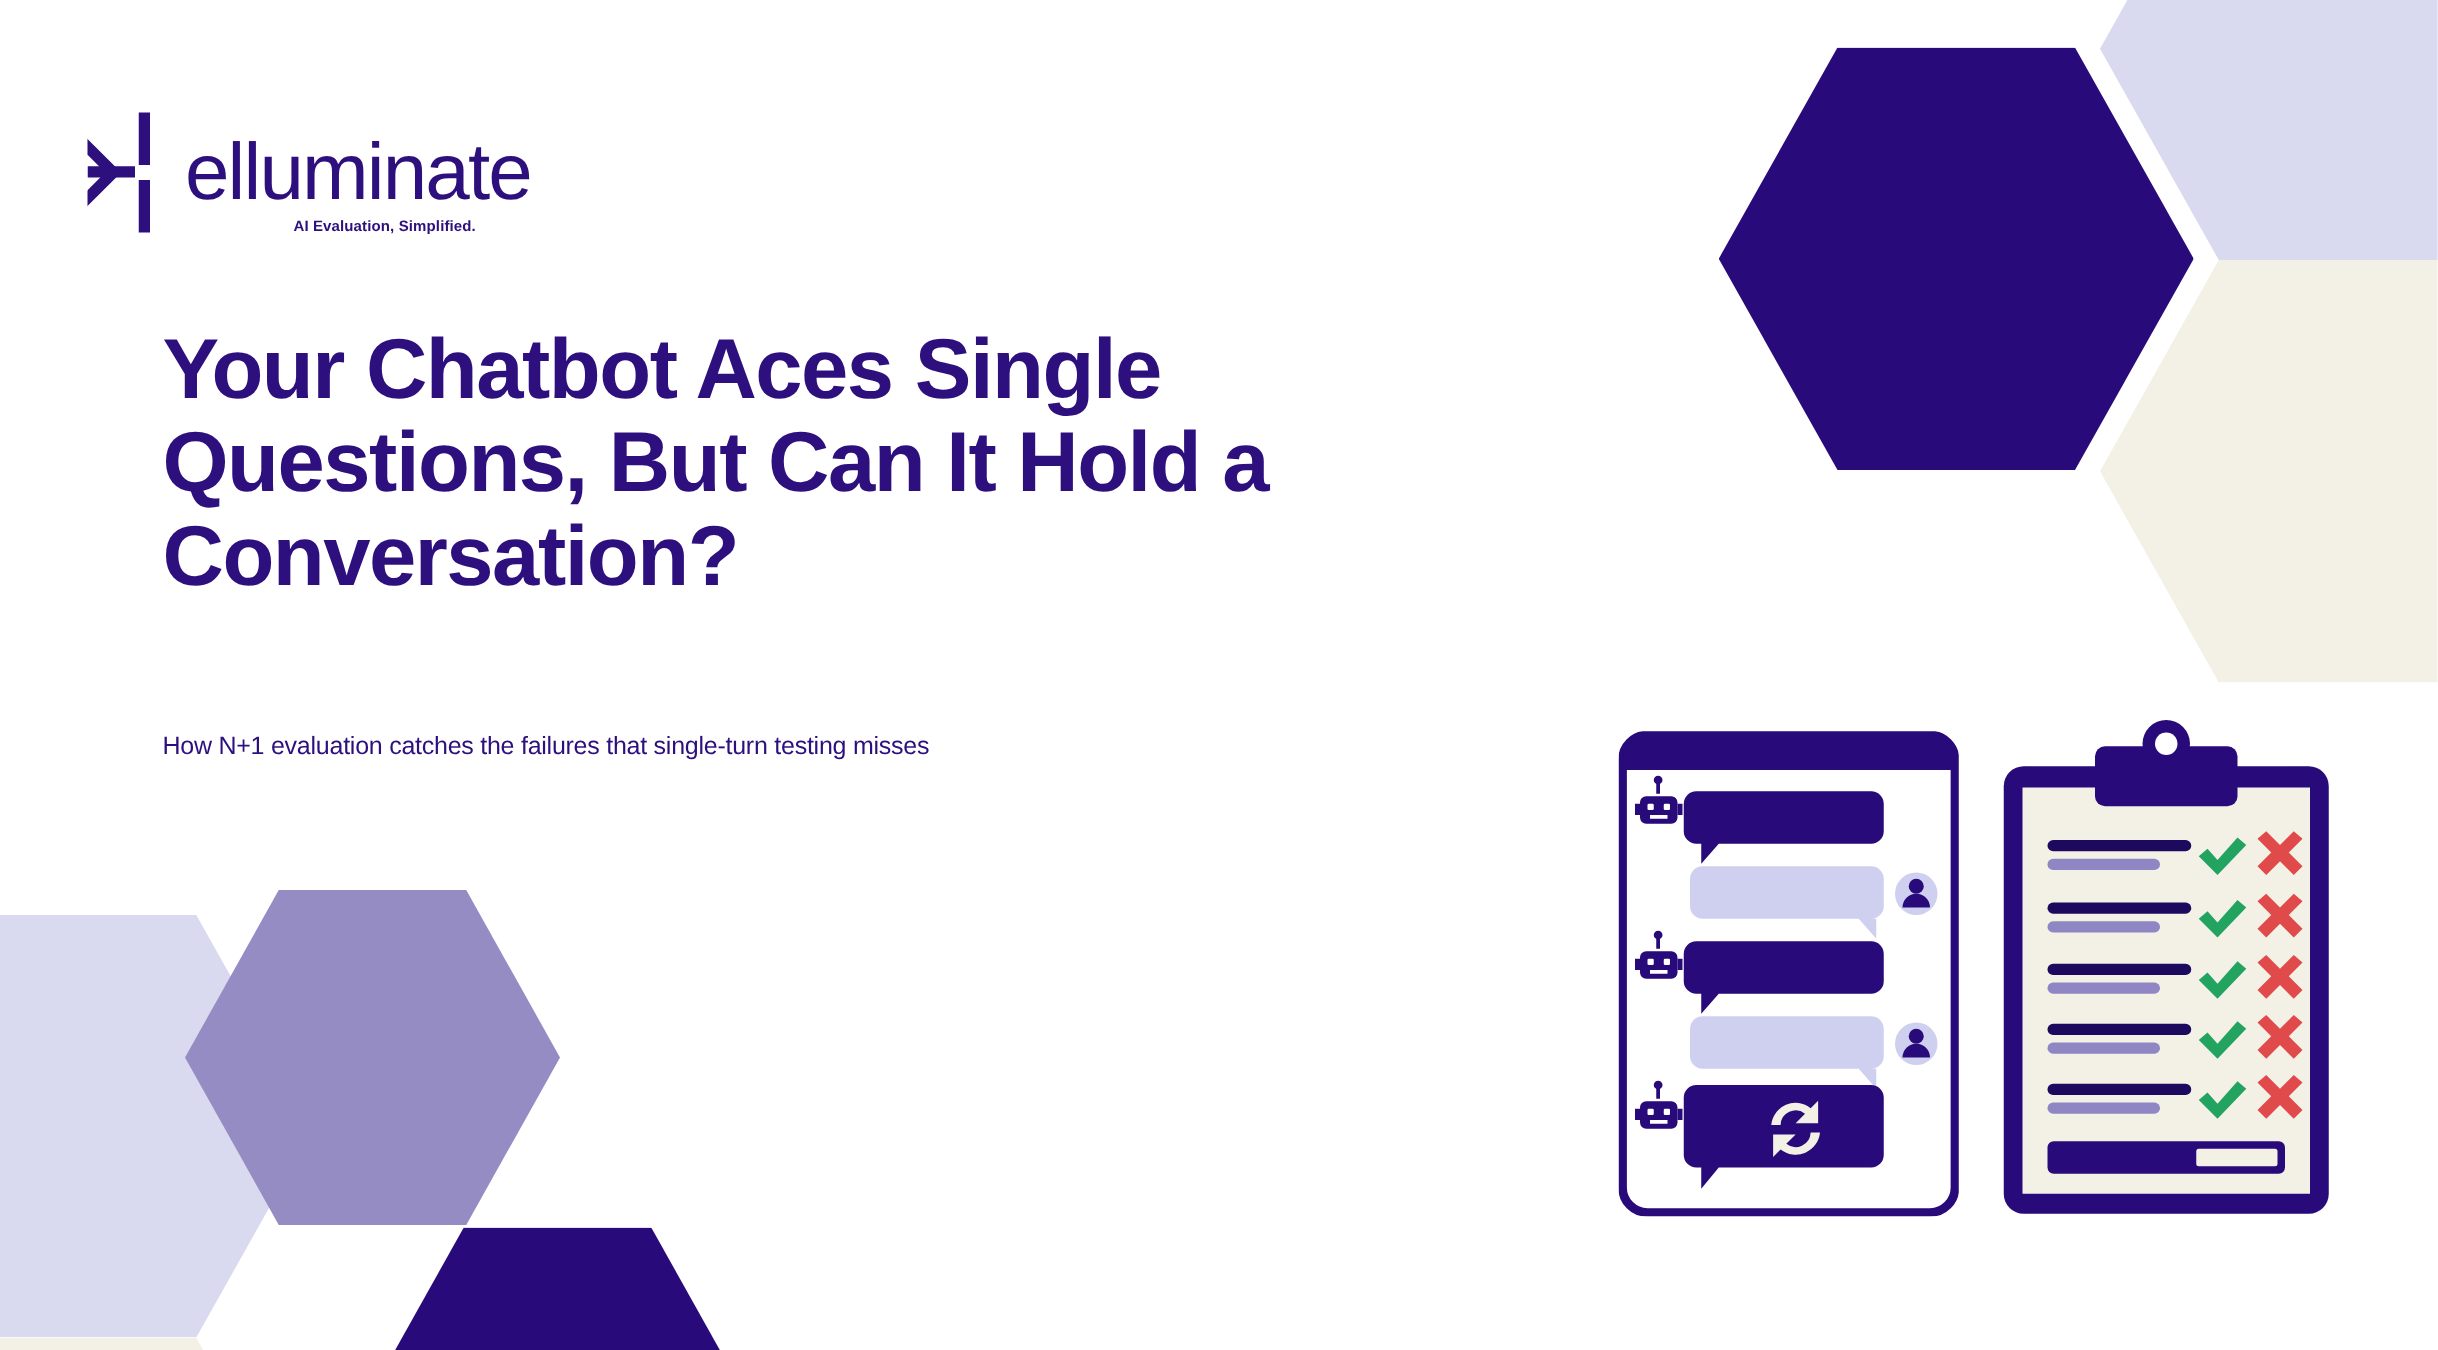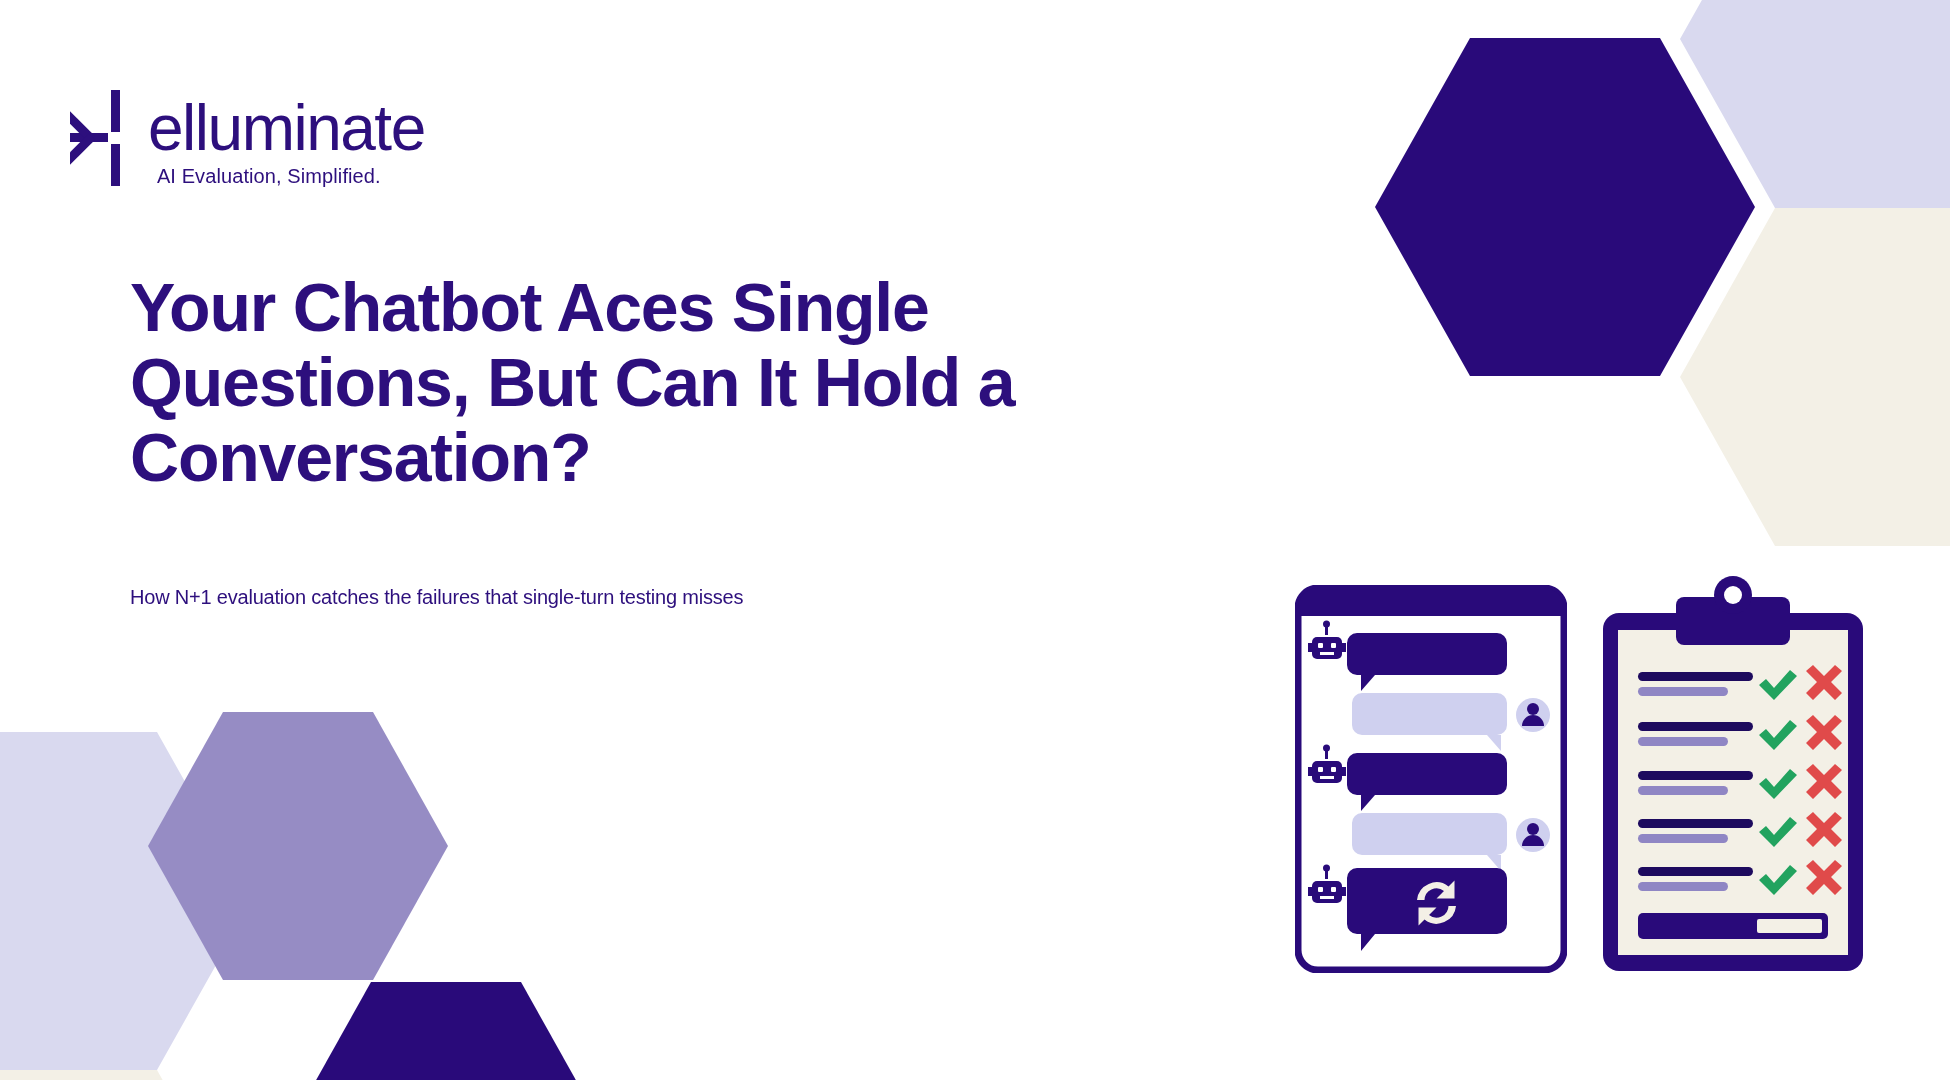--- a/index.html
+++ b/index.html
@@ -31,28 +31,28 @@
 
   
   .logo { position:absolute; left:70px; top:46px; display:flex; align-items:flex-end;margin-top:42px; }
   .logo-mark { width:56px; height:100px; flex:none; }
   .logo-words { margin-left:22px; display:flex; flex-direction:column; }
   .logo-word {
     font-size:64px; line-height:0.96; font-weight:400; color:#2d0f7d;
     letter-spacing:-1.5px;
   }
   .logo-tagline {
-    font-size:20px; font-weight:400; color:#2d0f7d;
+    font-size:12px; font-weight:700; color:#2d0f7d;
     letter-spacing:0.1px; margin-top:6px; align-self:flex-end;
     margin-right:44px;
   }
 
   
   .headline {
-    position:absolute; left:130px; top:270px; width:1060px;
+    position:absolute; left:130px; top:258px; width:1060px;
     font-size:68px; line-height:1.10; font-weight:700; color:#2d0f7d;
     letter-spacing:-1.2px;
   }
   .subtitle {
     position:absolute; left:130px; top:583px; width:1010px;
     font-size:20px; line-height:1.45; font-weight:400; color:#2d0f7d;
     letter-spacing:-0.2px;
   }
 
   

